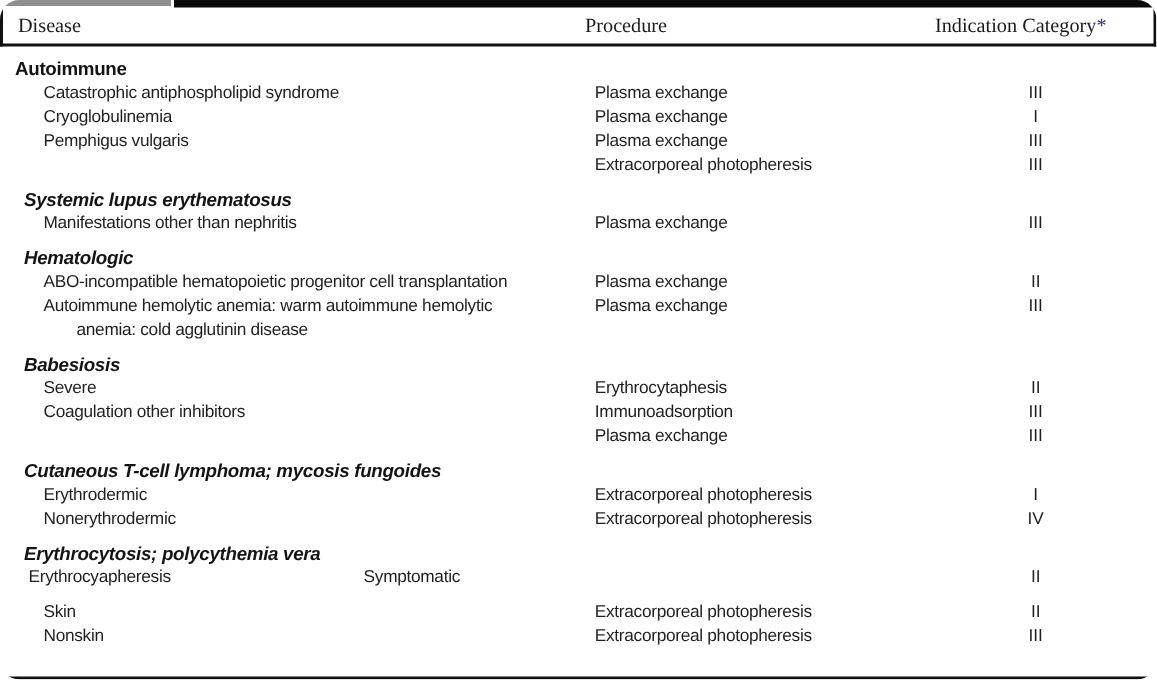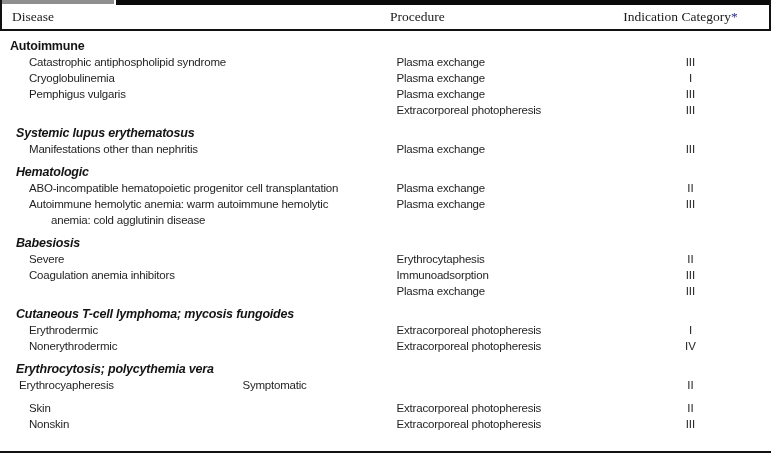--- a/index.html
+++ b/index.html
@@ -5,20 +5,21 @@
   * { margin: 0; padding: 0; box-sizing: border-box; }
   html, body { background: #ffffff; }
   .page {
     position: relative;
     width: 771px;
     height: 453px;
     background: #ffffff;
     overflow: hidden;
     font-family: "Liberation Sans", sans-serif;
     color: #1f1f1f;
+    border-radius: 13px;
   }
   
   .header-band {
     border-left: 2px solid #111;
     border-right: 2px solid #111;
     border-bottom: 2px solid #111;
   }
   .top-bars { position: relative; height: 5px; }
   .gray-bar {
     position: absolute; left: 0; top: 0;
@@ -146,21 +147,21 @@
         <div class="section-title italic">Babesiosis</div>
         <div class="row">
           <div class="cell disease">
             <div>Severe</div>
           </div>
           <div class="cell procedure">Erythrocytaphesis</div>
           <div class="cell category">II</div>
         </div>
         <div class="row">
           <div class="cell disease">
-            <div>Coagulation anemia inhibitors</div>
+            <div>Coagulation other inhibitors</div>
           </div>
           <div class="cell procedure">Immunoadsorption</div>
           <div class="cell category">III</div>
         </div>
         <div class="row">
           <div class="cell disease">
             <div></div>
           </div>
           <div class="cell procedure">Plasma exchange</div>
           <div class="cell category">III</div>

